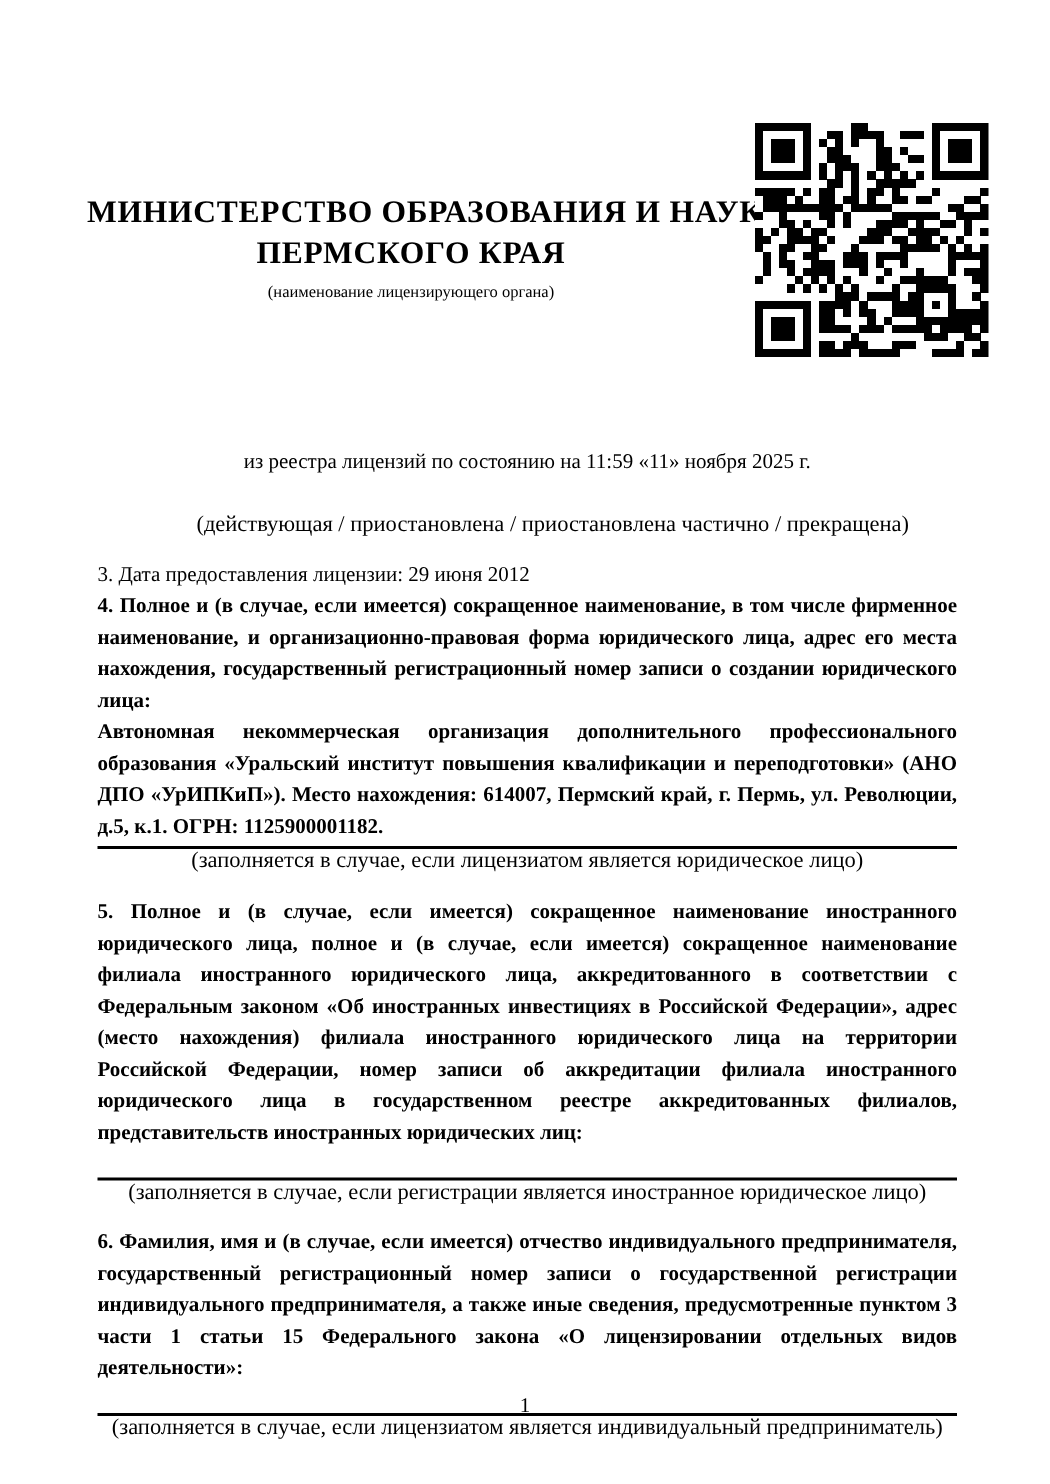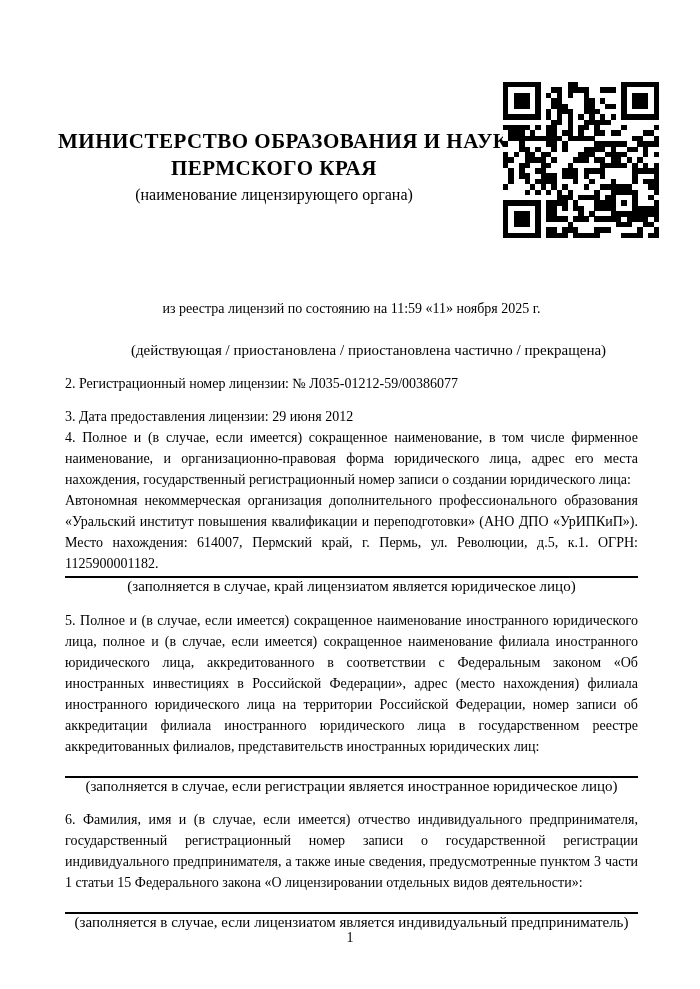--- a/index.html
+++ b/index.html
@@ -23,21 +23,21 @@
     text-align: center;
   }
   .ministry-line {
     font-weight: bold;
     font-size: 21px;
     line-height: 27px;
     letter-spacing: 0.5px;
     white-space: nowrap;
   }
   .ministry-caption {
-    font-size: 16px;
+    font-size: 11px;
     line-height: 14px;
     margin-top: 6px;
   }
   .qr {
     position: absolute;
     left: 503px;
     top: 82px;
     width: 156px;
     height: 156px;
   }
@@ -47,21 +47,21 @@
   .main {
     position: absolute;
     left: 65px;
     top: 298px;
     width: 573px;
     font-size: 14px;
     line-height: 21px;
   }
   .doc-title { text-align: center; margin-bottom: 25px; }
   p { font-size: 14px; line-height: 21px; }
-  .just { text-align: justify; }
+  .just { text-align: justify; font-weight: bold; }
   .note {
     font-size: 15px;
     line-height: 13px;
     text-align: center;
     margin-top: 2px;
   }
   .note-offset { padding-left: 34px; }
   .rule {
     border-top: 2px solid #000000;
     height: 0;
@@ -538,33 +538,30 @@
   <div class="main">
 
     <div class="doc-title">
       <div>из реестра лицензий по состоянию на 11:59 «11» ноября 2025 г.</div>
     </div>
 
     <section class="sec-1">
       <p class="note note-offset">(действующая / приостановлена / приостановлена частично / прекращена)</p>
     </section>
 
-    <section class="sec-2">
-      <p>2. Регистрационный номер лицензии: № Л035-01212-59/00386077</p>
-    </section>
 
     <section class="sec-3">
       <p>3. Дата предоставления лицензии: 29 июня 2012</p>
     </section>
 
     <section class="sec-4">
       <p class="just">4. Полное и (в случае, если имеется) сокращенное наименование, в том числе фирменное наименование, и организационно-правовая форма юридического лица, адрес его места нахождения, государственный регистрационный номер записи о создании юридического лица:</p>
       <p class="just">Автономная некоммерческая организация дополнительного профессионального образования «Уральский институт повышения квалификации и переподготовки» (АНО ДПО «УрИПКиП»). Место нахождения: 614007, Пермский край, г. Пермь, ул. Революции, д.5, к.1. ОГРН: 1125900001182.</p>
       <div class="rule rule-tight"></div>
-      <p class="note">(заполняется в случае, край лицензиатом является юридическое лицо)</p>
+      <p class="note">(заполняется в случае, если лицензиатом является юридическое лицо)</p>
     </section>
 
     <section class="sec-5">
       <p class="just">5. Полное и (в случае, если имеется) сокращенное наименование иностранного юридического лица, полное и (в случае, если имеется) сокращенное наименование филиала иностранного юридического лица, аккредитованного в соответствии с Федеральным законом «Об иностранных инвестициях в Российской Федерации», адрес (место нахождения) филиала иностранного юридического лица на территории Российской Федерации, номер записи об аккредитации филиала иностранного юридического лица в государственном реестре аккредитованных филиалов, представительств иностранных юридических лиц:</p>
       <div class="rule rule-gap"></div>
       <p class="note">(заполняется в случае, если регистрации является иностранное юридическое лицо)</p>
     </section>
 
     <section class="sec-6">
       <p class="just">6. Фамилия, имя и (в случае, если имеется) отчество индивидуального предпринимателя, государственный регистрационный номер записи о государственной регистрации индивидуального предпринимателя, а также иные сведения, предусмотренные пунктом 3 части 1 статьи 15 Федерального закона «О лицензировании отдельных видов деятельности»:</p>

